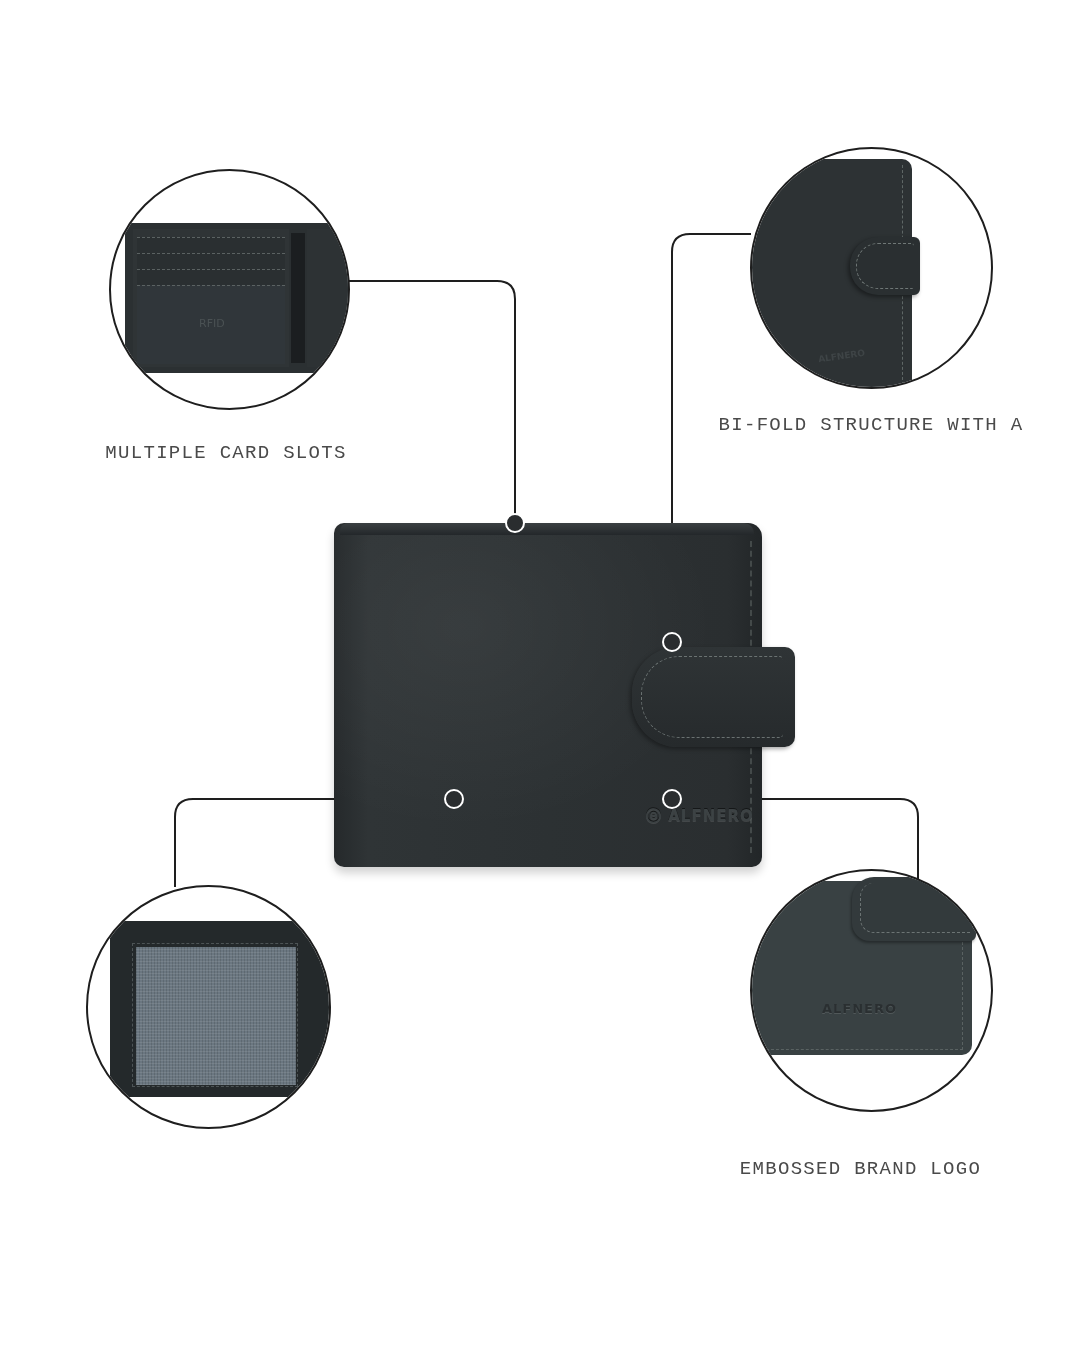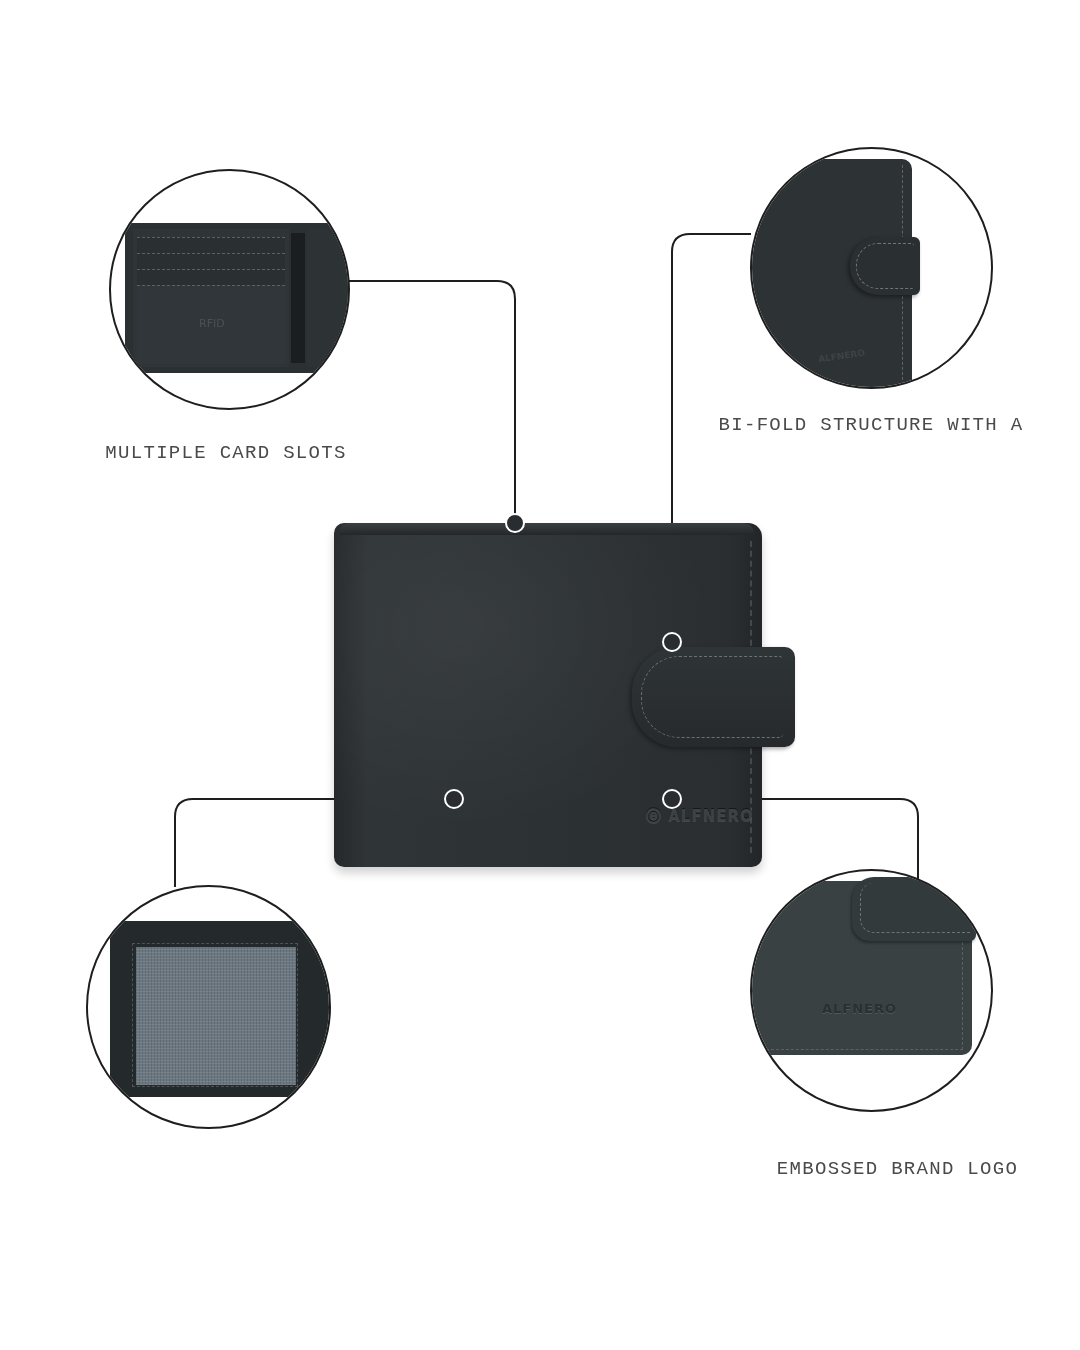--- a/index.html
+++ b/index.html
@@ -109,15 +109,15 @@
   </div>
 
   <div class="bubble" style="left:750px; top:869px; width:243px; height:243px;">
     <div class="leather" style="left:0; top:10px; width:220px; height:174px; border-radius:0 0 10px 0; background:#394143;"></div>
     <div style="position:absolute; left:14px; top:66px; width:196px; height:112px; border-right:1.5px dashed #5a6262; border-bottom:1.5px dashed #5a6262;"></div>
     <div class="leather" style="left:100px; top:6px; width:124px; height:64px; border-radius:22px 0 6px 18px; background:#333a3c; box-shadow:-1px 2px 3px rgba(0,0,0,0.35);">
       <div style="position:absolute; left:8px; top:6px; right:6px; bottom:8px; border-left:1.5px dashed #6c7474; border-bottom:1.5px dashed #6c7474; border-radius:14px 0 0 14px;"></div>
     </div>
     <div style="position:absolute; left:70px; top:130px; color:#2a2f31; font-size:13px; font-weight:bold; letter-spacing:1px; text-shadow:0 1px 0 rgba(255,255,255,0.12);">ALFNERO</div>
   </div>
-  <div class="caption" style="left:765px; top:1154px; width:265px;">EMBOSSED BRAND LOGO</div>
+  <div class="caption" style="left:728px; top:1154px; width:265px;">EMBOSSED BRAND LOGO</div>
 
 </div>
 
 </body></html>

